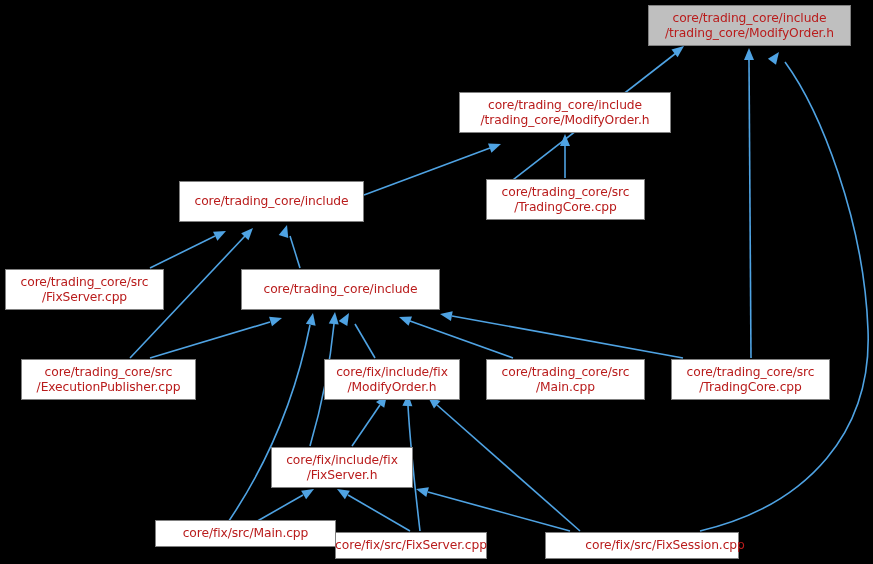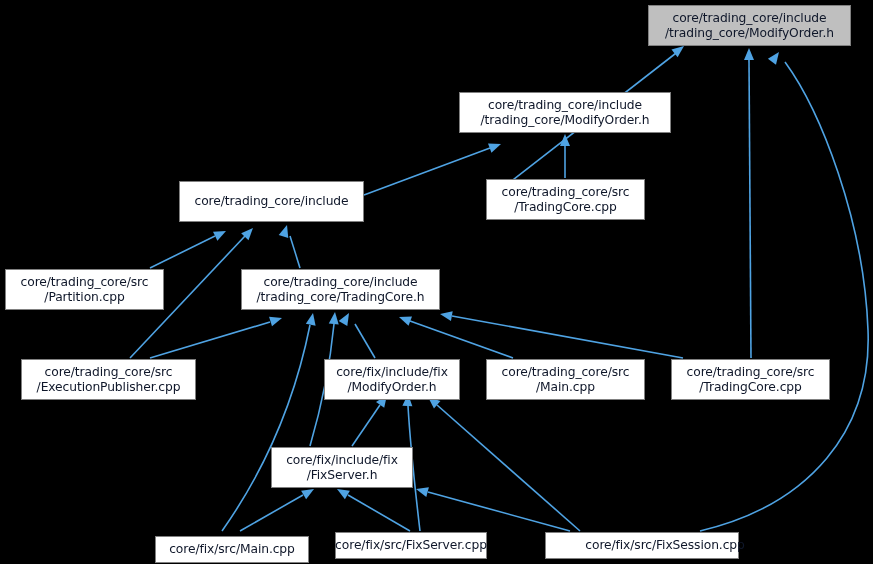--- a/index.html
+++ b/index.html
@@ -19,21 +19,21 @@
     position: absolute;
     left: 0; top: 0;
     width: 873px;
     height: 564px;
   }
   .gnode {
     position: absolute;
     box-sizing: border-box;
     border: 1px solid #808080;
     background: #ffffff;
-    color: #0f172a;
+    color: #b91c1c;
     font-size: 12.3px;
     line-height: 14.6px;
     text-align: center;
     display: flex;
     flex-direction: column;
     align-items: center;
     justify-content: center;
     white-space: pre;
     letter-spacing: -0.1px;
   }
@@ -97,23 +97,23 @@
       <polygon points="0,0 -12,5 -12,-5" class="edge-head" fill="#4fa3e3" transform="translate(314,489) rotate(-30)"></polygon>
       <path d="M 410,531 L 348,495" class="edge-path" stroke="#4fa3e3"></path>
       <polygon points="0,0 -12,5 -12,-5" class="edge-head" fill="#4fa3e3" transform="translate(337,489) rotate(210)"></polygon>
       <path d="M 570,531 L 428,492" class="edge-path" stroke="#4fa3e3"></path>
       <polygon points="0,0 -12,5 -12,-5" class="edge-head" fill="#4fa3e3" transform="translate(416,489) rotate(195)"></polygon>
     </svg>
 <div class="gnode highlighted" title="core/trading_core/include/trading_core/ModifyOrder.h" style="left: 648px; top: 5px; width: 203px; height: 41px;"><span class="nline">core/trading_core/include</span><span class="nline">/trading_core/ModifyOrder.h</span></div>
     <div class="gnode" title="core/trading_core/include/trading_core/WorkerThread.h" style="left: 459px; top: 92px; width: 212px; height: 41px;"><span class="nline">core/trading_core/include</span><span class="nline">/trading_core/ModifyOrder.h</span></div>
     <div class="gnode" title="core/trading_core/src/WorkerThread.cpp" style="left: 486px; top: 179px; width: 159px; height: 41px;"><span class="nline">core/trading_core/src</span><span class="nline">/TradingCore.cpp</span></div>
     <div class="gnode" title="core/trading_core/include/trading_core/Partition.h" style="left: 179px; top: 181px; width: 185px; height: 41px;"><span class="nline">core/trading_core/include</span></div>
-    <div class="gnode" title="core/trading_core/src/Partition.cpp" style="left: 5px; top: 269px; width: 159px; height: 41px;"><span class="nline">core/trading_core/src</span><span class="nline">/Partition.cpp</span></div>
-    <div class="gnode" title="core/trading_core/include/trading_core/TradingCore.h" style="left: 241px; top: 269px; width: 199px; height: 41px;"><span class="nline">core/trading_core/include</span><span class="nline">/trading_core/TradingCore.h</span></div>
+    <div class="gnode" title="core/trading_core/src/Partition.cpp" style="left: 5px; top: 269px; width: 159px; height: 41px;"><span class="nline">core/trading_core/src</span><span class="nline">/FixServer.cpp</span></div>
+    <div class="gnode" title="core/trading_core/include/trading_core/TradingCore.h" style="left: 241px; top: 269px; width: 199px; height: 41px;"><span class="nline">core/trading_core/include</span></div>
     <div class="gnode" title="core/trading_core/src/ExecutionPublisher.cpp" style="left: 21px; top: 359px; width: 175px; height: 41px;"><span class="nline">core/trading_core/src</span><span class="nline">/ExecutionPublisher.cpp</span></div>
     <div class="gnode" title="core/fix/include/fix/FixSession.h" style="left: 324px; top: 359px; width: 136px; height: 41px;"><span class="nline">core/fix/include/fix</span><span class="nline">/ModifyOrder.h</span></div>
     <div class="gnode" title="core/trading_core/src/Main.cpp" style="left: 486px; top: 359px; width: 159px; height: 41px;"><span class="nline">core/trading_core/src</span><span class="nline">/Main.cpp</span></div>
     <div class="gnode" title="core/trading_core/src/TradingCore.cpp" style="left: 671px; top: 359px; width: 159px; height: 41px;"><span class="nline">core/trading_core/src</span><span class="nline">/TradingCore.cpp</span></div>
     <div class="gnode" title="core/fix/include/fix/FixServer.h" style="left: 271px; top: 447px; width: 142px; height: 41px;"><span class="nline">core/fix/include/fix</span><span class="nline">/FixServer.h</span></div>
-    <div class="gnode" title="core/fix/src/Main.cpp" style="left: 155px; top: 536px; width: 154px; height: 27px;"><span class="nline">core/fix/src/Main.cpp</span></div>
+    <div class="gnode" title="core/fix/src/Main.cpp" style="left: 155px; top: 520px; width: 181px; height: 27px;"><span class="nline">core/fix/src/Main.cpp</span></div>
     <div class="gnode" title="core/fix/src/FixServer.cpp" style="left: 335px; top: 532px; width: 152px; height: 27px;"><span class="nline">core/fix/src/FixServer.cpp</span></div>
     <div class="gnode" title="core/fix/src/FixSession.cpp" style="left: 545px; top: 532px; width: 194px; height: 27px; padding-left: 46px;"><span class="nline">core/fix/src/FixSession.cpp</span></div>
   </div>
 
 </body></html>

